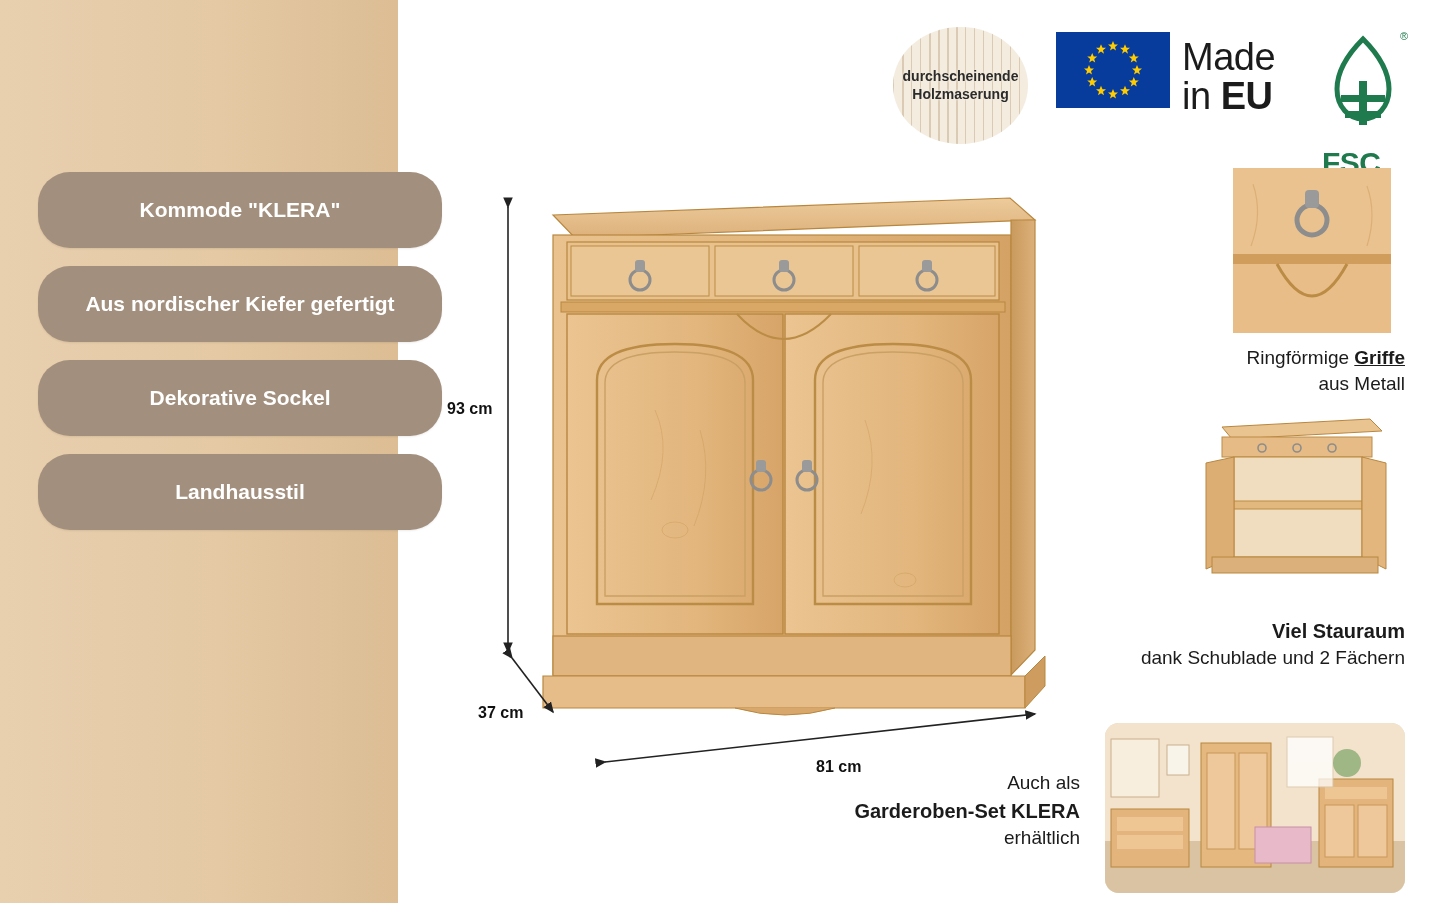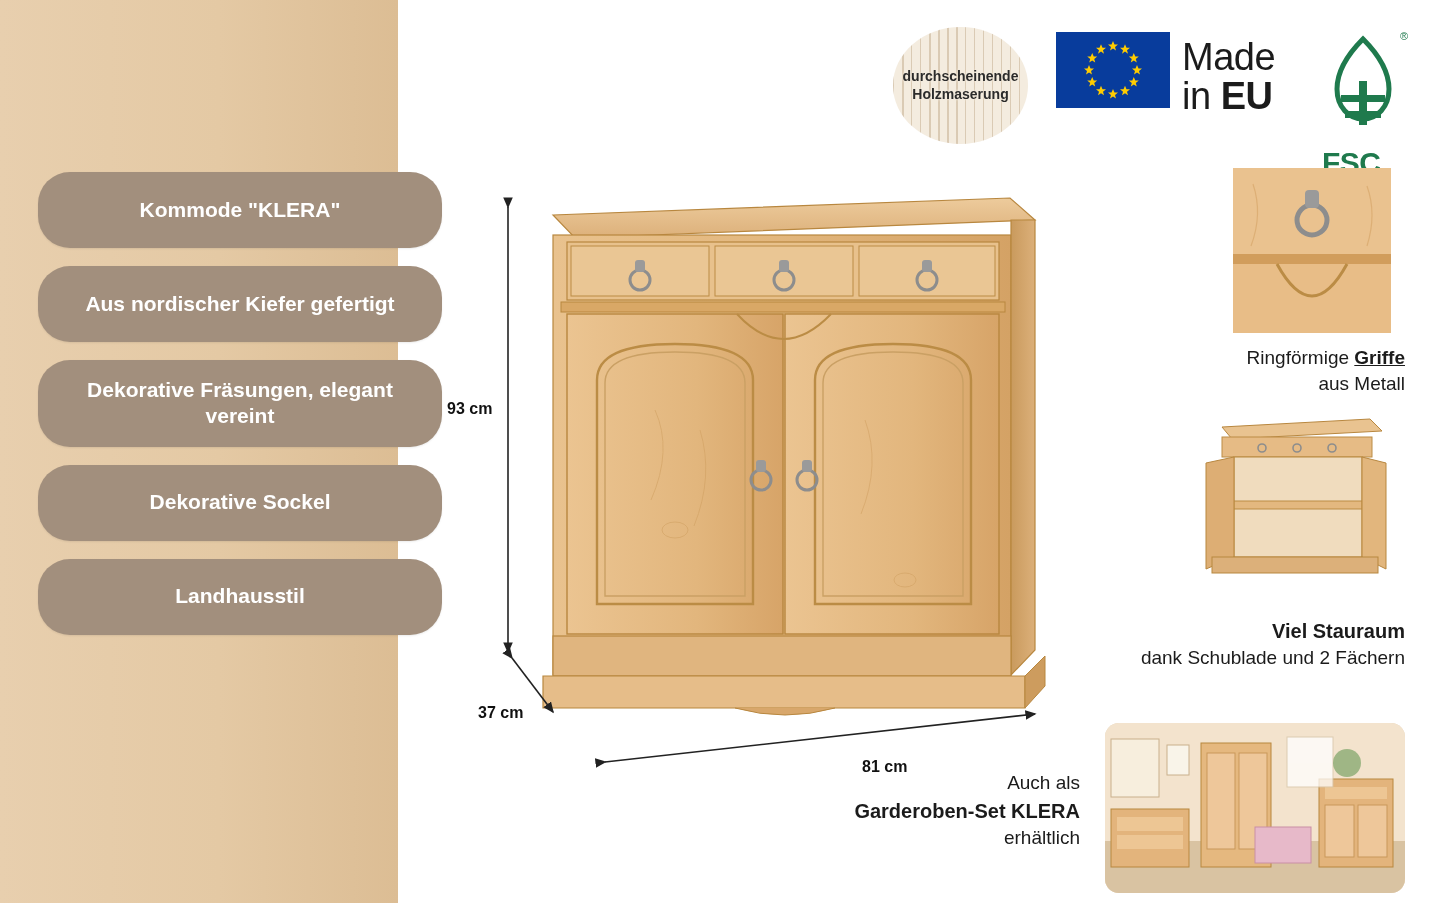--- a/index.html
+++ b/index.html
@@ -63,21 +63,21 @@
   }
   .fsc-reg { position:absolute; left:1400px; top:30px; font-size:11px; color:#1f7a4d; }
 
   
   .product-main { position:absolute; left:505px; top:180px; width:560px; height:560px; }
 
   
   .dim-label { position:absolute; font-size:16px; font-weight:bold; color:#111; }
   .dim-h { left:447px; top:400px; }
   .dim-d { left:478px; top:704px; }
-  .dim-w { left:862px; top:758px; }
+  .dim-w { left:816px; top:758px; }
   .arrow-svg { position:absolute; left:0; top:0; width:1430px; height:903px; pointer-events:none; }
 
   
   .detail-handle { position:absolute; left:1233px; top:168px; width:158px; height:165px; }
   .cap-handle {
     position:absolute; left:1120px; top:345px; width:285px;
     text-align:right; font-size:19px; color:#1b1b1b; line-height:1.35;
   }
   .cap-handle b { font-weight:bold;text-decoration:underline; }
 
@@ -105,23 +105,20 @@
 <div id="stage">
 
   <div class="left-panel"></div>
 
   <div class="feature-list">
     <div class="feature-pill">
         <span>Kommode "KLERA"</span>
       </div>
     <div class="feature-pill">
         <span>Aus nordischer Kiefer gefertigt</span>
-      </div>
-    <div class="feature-pill">
-        <span>Dekorative Fräsungen, elegant vereint</span>
       </div>
     <div class="feature-pill">
         <span>Dekorative Sockel</span>
       </div>
     <div class="feature-pill">
         <span>Landhausstil</span>
       </div>
   </div>
 
   <div class="badge-grain">

